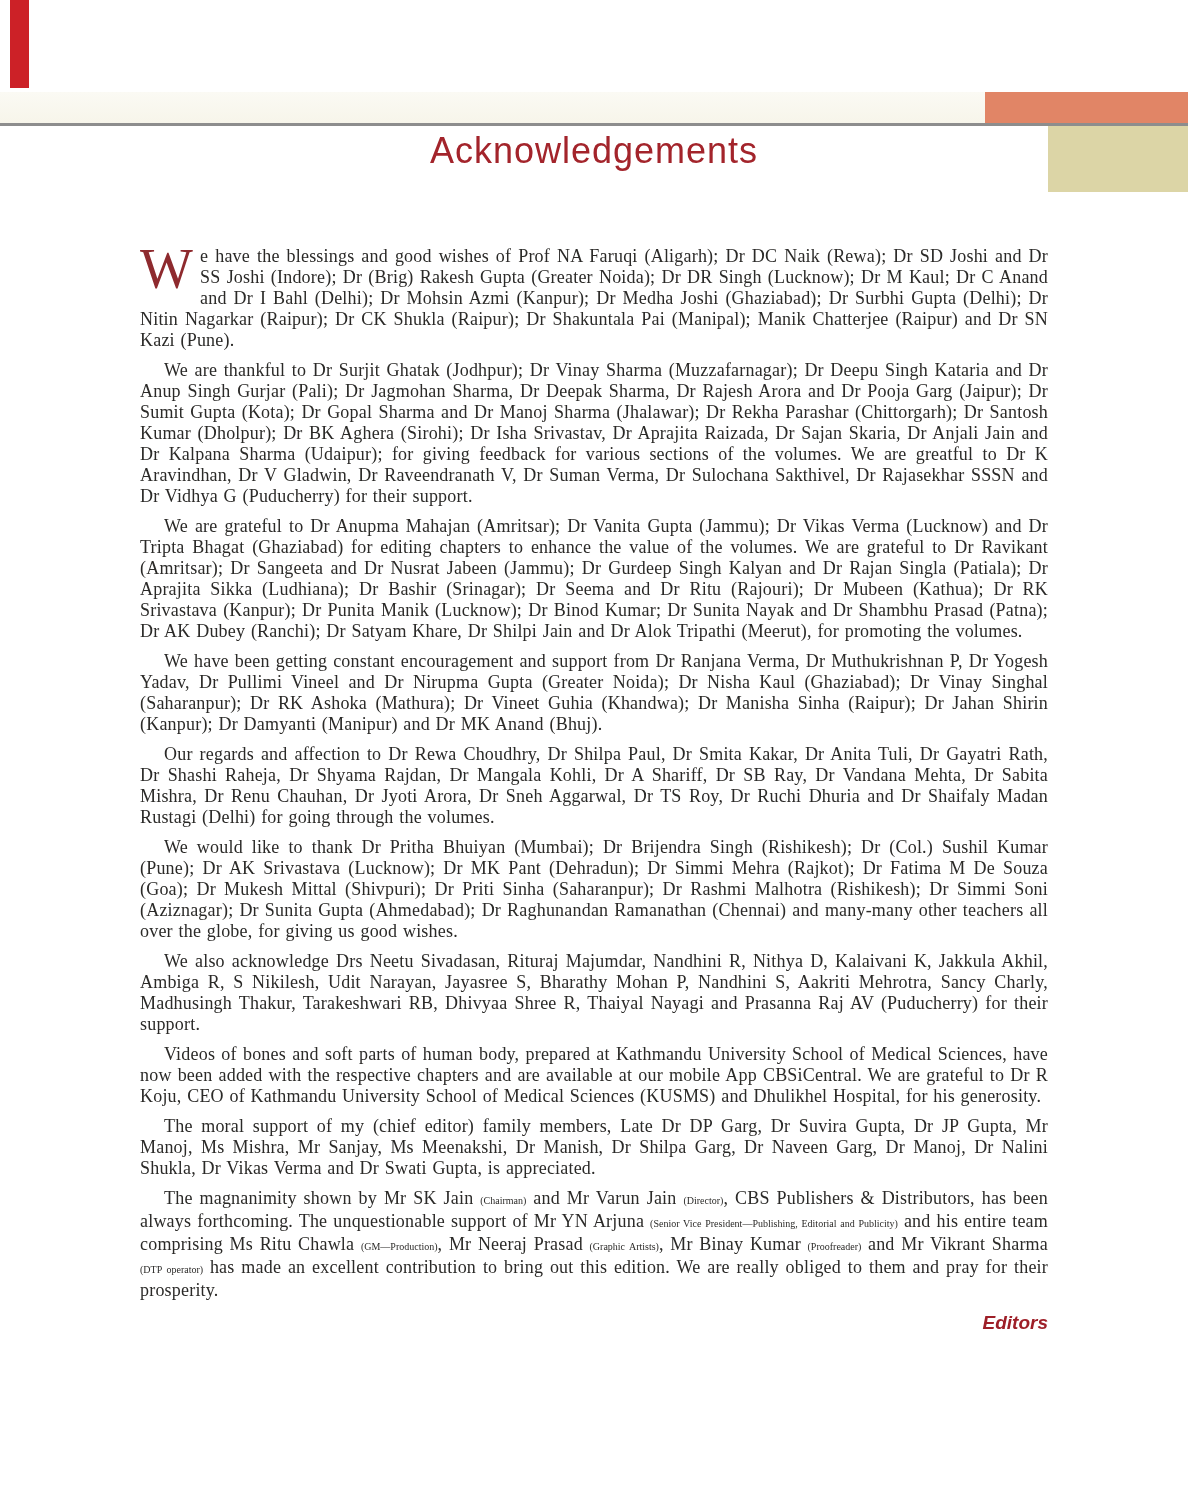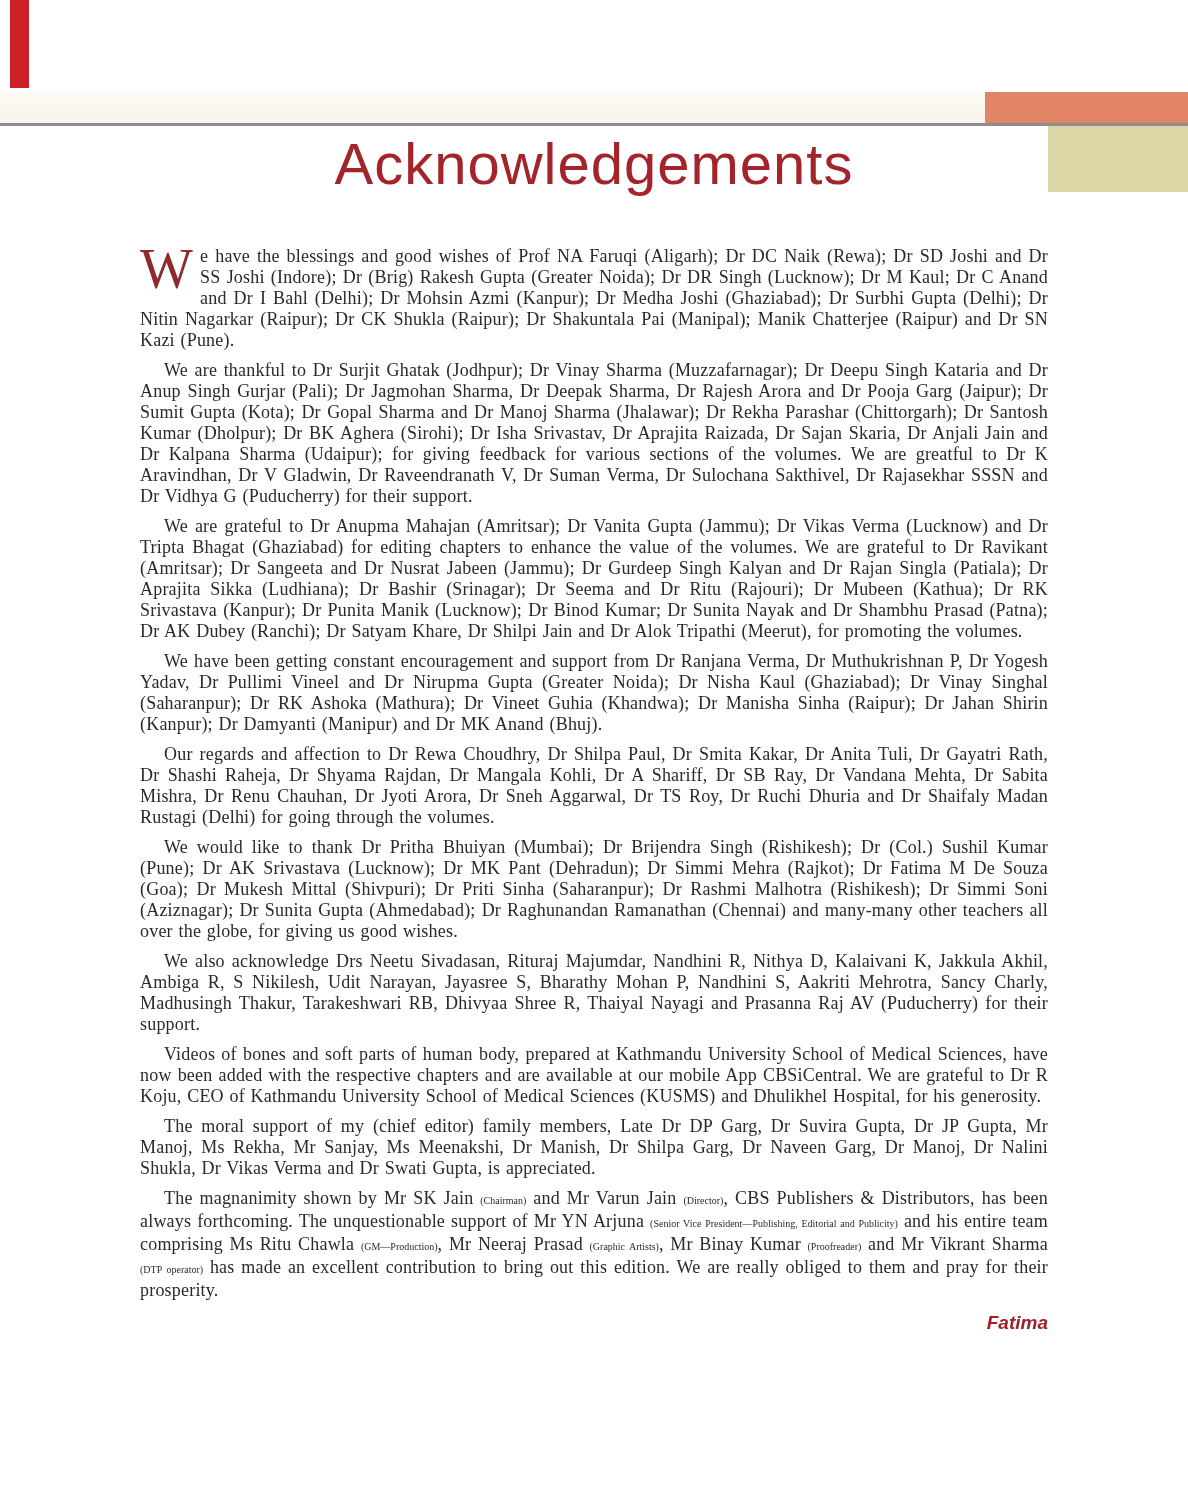--- a/index.html
+++ b/index.html
@@ -34,21 +34,21 @@
     position: absolute; right: 0; top: 126px;
     width: 140px; height: 66px;
     background: #dcd5a6;
   }
   .page-title {
     position: absolute; left: 0; top: 130px;
     width: 1188px;
     text-align: center;
     font-family: "Liberation Sans", sans-serif;
     font-weight: 300;
-    font-size: 58px;
+    font-size: 36px;
     letter-spacing: 1px;
     color: #a3242b;
   }
   .body-text {
     position: absolute; left: 140px; top: 246px;
     width: 908px;
     font-size: 18px;
     line-height: 21px;
     letter-spacing: 0.2px;
     word-spacing: 1px;
@@ -93,17 +93,17 @@
 
 <div class="body-text">
     <p class="para first"><span class="dropcap">W</span><span>e have the blessings and good wishes of Prof NA Faruqi (Aligarh); Dr DC Naik (Rewa); Dr SD Joshi and Dr SS Joshi (Indore); Dr (Brig) Rakesh Gupta (Greater Noida); Dr DR Singh (Lucknow); Dr M Kaul; Dr C Anand and Dr I Bahl (Delhi); Dr Mohsin Azmi (Kanpur); Dr Medha Joshi (Ghaziabad); Dr Surbhi Gupta (Delhi); Dr Nitin Nagarkar (Raipur); Dr CK Shukla (Raipur); Dr Shakuntala Pai (Manipal); Manik Chatterjee (Raipur) and Dr SN Kazi (Pune).</span></p>
     <p class="para"><span>We are thankful to Dr Surjit Ghatak (Jodhpur); Dr Vinay Sharma (Muzzafarnagar); Dr Deepu Singh Kataria and Dr Anup Singh Gurjar (Pali); Dr Jagmohan Sharma, Dr Deepak Sharma, Dr Rajesh Arora and Dr Pooja Garg (Jaipur); Dr Sumit Gupta (Kota); Dr Gopal Sharma and Dr Manoj Sharma (Jhalawar); Dr Rekha Parashar (Chittorgarh); Dr Santosh Kumar (Dholpur); Dr BK Aghera (Sirohi); Dr Isha Srivastav, Dr Aprajita Raizada, Dr Sajan Skaria, Dr Anjali Jain and Dr Kalpana Sharma (Udaipur); for giving feedback for various sections of the volumes. We are greatful to Dr K Aravindhan, Dr V Gladwin, Dr Raveendranath V, Dr Suman Verma, Dr Sulochana Sakthivel, Dr Rajasekhar SSSN and Dr Vidhya G (Puducherry) for their support.</span></p>
     <p class="para"><span>We are grateful to Dr Anupma Mahajan (Amritsar); Dr Vanita Gupta (Jammu); Dr Vikas Verma (Lucknow) and Dr Tripta Bhagat (Ghaziabad) for editing chapters to enhance the value of the volumes. We are grateful to Dr Ravikant (Amritsar); Dr Sangeeta and Dr Nusrat Jabeen (Jammu); Dr Gurdeep Singh Kalyan and Dr Rajan Singla (Patiala); Dr Aprajita Sikka (Ludhiana); Dr Bashir (Srinagar); Dr Seema and Dr Ritu (Rajouri); Dr Mubeen (Kathua); Dr RK Srivastava (Kanpur); Dr Punita Manik (Lucknow); Dr Binod Kumar; Dr Sunita Nayak and Dr Shambhu Prasad (Patna); Dr AK Dubey (Ranchi); Dr Satyam Khare, Dr Shilpi Jain and Dr Alok Tripathi (Meerut), for promoting the volumes.</span></p>
     <p class="para"><span>We have been getting constant encouragement and support from Dr Ranjana Verma, Dr Muthukrishnan P, Dr Yogesh Yadav, Dr Pullimi Vineel and Dr Nirupma Gupta (Greater Noida); Dr Nisha Kaul (Ghaziabad); Dr Vinay Singhal (Saharanpur); Dr RK Ashoka (Mathura); Dr Vineet Guhia (Khandwa); Dr Manisha Sinha (Raipur); Dr Jahan Shirin (Kanpur); Dr Damyanti (Manipur) and Dr MK Anand (Bhuj).</span></p>
     <p class="para"><span>Our regards and affection to Dr Rewa Choudhry, Dr Shilpa Paul, Dr Smita Kakar, Dr Anita Tuli, Dr Gayatri Rath, Dr Shashi Raheja, Dr Shyama Rajdan, Dr Mangala Kohli, Dr A Shariff, Dr SB Ray, Dr Vandana Mehta, Dr Sabita Mishra, Dr Renu Chauhan, Dr Jyoti Arora, Dr Sneh Aggarwal, Dr TS Roy, Dr Ruchi Dhuria and Dr Shaifaly Madan Rustagi (Delhi) for going through the volumes.</span></p>
     <p class="para"><span>We would like to thank Dr Pritha Bhuiyan (Mumbai); Dr Brijendra Singh (Rishikesh); Dr (Col.) Sushil Kumar (Pune); Dr AK Srivastava (Lucknow); Dr MK Pant (Dehradun); Dr Simmi Mehra (Rajkot); Dr Fatima M De Souza (Goa); Dr Mukesh Mittal (Shivpuri); Dr Priti Sinha (Saharanpur); Dr Rashmi Malhotra (Rishikesh); Dr Simmi Soni (Aziznagar); Dr Sunita Gupta (Ahmedabad); Dr Raghunandan Ramanathan (Chennai) and many-many other teachers all over the globe, for giving us good wishes.</span></p>
     <p class="para"><span>We also acknowledge Drs Neetu Sivadasan, Rituraj Majumdar, Nandhini R, Nithya D, Kalaivani K, Jakkula Akhil, Ambiga R, S Nikilesh, Udit Narayan, Jayasree S, Bharathy Mohan P, Nandhini S, Aakriti Mehrotra, Sancy Charly, Madhusingh Thakur, Tarakeshwari RB, Dhivyaa Shree R, Thaiyal Nayagi and Prasanna Raj AV (Puducherry) for their support.</span></p>
     <p class="para"><span>Videos of bones and soft parts of human body, prepared at Kathmandu University School of Medical Sciences, have now been added with the respective chapters and are available at our mobile App CBSiCentral. We are grateful to Dr R Koju, CEO of Kathmandu University School of Medical Sciences (KUSMS) and Dhulikhel Hospital, for his generosity.</span></p>
-    <p class="para"><span>The moral support of my (chief editor) family members, Late Dr DP Garg, Dr Suvira Gupta, Dr JP Gupta, Mr Manoj, Ms Rekha, Mr Sanjay, Ms Meenakshi, Dr Manish, Dr Shilpa Garg, Dr Naveen Garg, Dr Manoj, Dr Nalini Shukla, Dr Vikas Verma and Dr Swati Gupta, is appreciated.</span></p>
+    <p class="para"><span>The moral support of my (chief editor) family members, Late Dr DP Garg, Dr Suvira Gupta, Dr JP Gupta, Mr Manoj, Ms Mishra, Mr Sanjay, Ms Meenakshi, Dr Manish, Dr Shilpa Garg, Dr Naveen Garg, Dr Manoj, Dr Nalini Shukla, Dr Vikas Verma and Dr Swati Gupta, is appreciated.</span></p>
     <p class="para"><span>The magnanimity shown by Mr SK Jain </span><span class="small">(Chairman)</span><span> and Mr Varun Jain </span><span class="small">(Director)</span><span>, CBS Publishers &amp; Distributors, has been always forthcoming. The unquestionable support of Mr YN Arjuna </span><span class="small">(Senior Vice President—Publishing, Editorial and Publicity)</span><span> and his entire team comprising Ms Ritu Chawla </span><span class="small">(GM—Production)</span><span>, Mr Neeraj Prasad </span><span class="small">(Graphic Artists)</span><span>, Mr Binay Kumar </span><span class="small">(Proofreader)</span><span> and Mr Vikrant Sharma </span><span class="small">(DTP operator)</span><span> has made an excellent contribution to bring out this edition. We are really obliged to them and pray for their prosperity.</span></p>
   </div>
 
-<div class="editors">Fatima</div>
+<div class="editors">Editors</div>
 
 </body></html>

